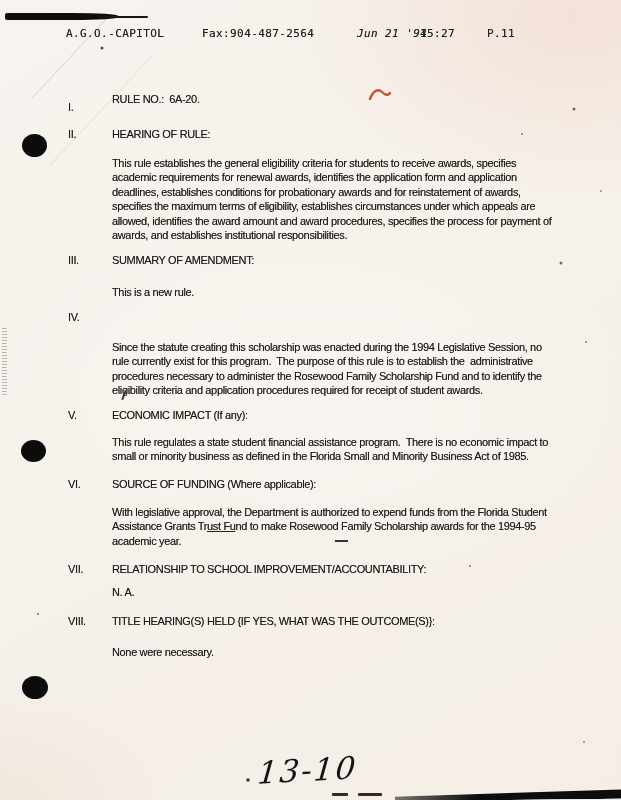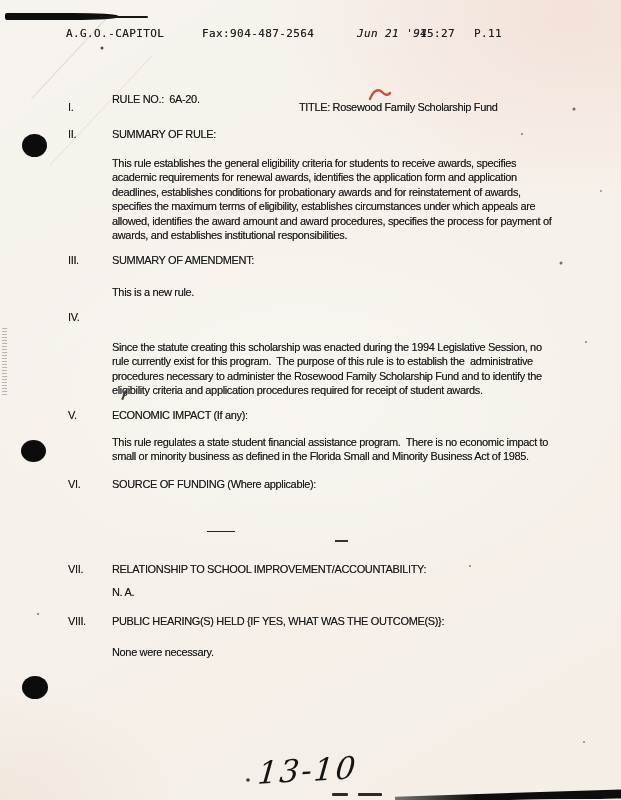--- a/index.html
+++ b/index.html
@@ -24,21 +24,21 @@
     font-size: 11px;
     letter-spacing: 0.4px;
     color: #1f1f1f;
     text-shadow: 0 0 0.5px rgba(20,20,20,0.6);
     white-space: pre;
   }
   .fh-sender   { left: 66px; }
   .fh-fax      { left: 202px; text-align: right; }
   .fh-date     { left: 357px; font-style: italic; }
   .fh-time     { left: 420px; }
-  .fh-page     { left: 474px; }
+  .fh-page     { left: 487px; }
 
   
   .numeral, .heading, .bodytext, .title-part {
     position: absolute;
     font-size: 11px;
     line-height: 14.4px;
     letter-spacing: -0.35px;
     color: #191919;
     text-shadow: 0 0 0.6px rgba(25,25,25,0.55);
     white-space: pre;
@@ -145,28 +145,27 @@
   <div class="crease-1"></div>
   <div class="crease-2"></div>
   <div class="hole hole-1"></div>
   <div class="hole hole-2"></div>
   <div class="hole hole-3"></div>
   <div class="edge-artifact"></div>
   <div class="specks"></div>
 
   <span class="numeral" style="top:100px">I.</span>
   <span class="heading" style="top:92px">RULE NO.:  6A-20.</span>
-  <span class="title-part" style="top:100px">TITLE: Rosewood Family Scholarship Fund</span>
 
   <svg class="red-mark" width="24" height="16" viewBox="0 0 24 16">
     <path d="M2 13 C 5 5, 10 2, 14 6 C 17 9, 20 10, 22 7" fill="none" stroke="#c8502d" stroke-width="2.4" stroke-linecap="round"></path>
   </svg>
 
   <span class="numeral" style="top:127px">II.</span>
-  <span class="heading" style="top:127px">SUMMARY OF RULE:</span>
+  <span class="heading" style="top:127px">HEARING OF RULE:</span>
   <div class="bodytext" style="top:156px">This rule establishes the general eligibility criteria for students to receive awards, specifies
 academic requirements for renewal awards, identifies the application form and application
 deadlines, establishes conditions for probationary awards and for reinstatement of awards,
 specifies the maximum terms of eligibility, establishes circumstances under which appeals are
 allowed, identifies the award amount and award procedures, specifies the process for payment of
 awards, and establishes institutional responsibilities.</div>
 
   <span class="numeral" style="top:253px">III.</span>
   <span class="heading" style="top:253px">SUMMARY OF AMENDMENT:</span>
   <div class="bodytext" style="top:285px">This is a new rule.</div>
@@ -178,29 +177,32 @@
 eligibility criteria and application procedures required for receipt of student awards.</div>
   <div class="stray-slash"></div>
 
   <span class="numeral" style="top:408px">V.</span>
   <span class="heading" style="top:408px">ECONOMIC IMPACT (If any):</span>
   <div class="bodytext" style="top:435px">This rule regulates a state student financial assistance program.  There is no economic impact to
 small or minority business as defined in the Florida Small and Minority Business Act of 1985.</div>
 
   <span class="numeral" style="top:477px">VI.</span>
   <span class="heading" style="top:477px">SOURCE OF FUNDING (Where applicable):</span>
+  <div class="bodytext" style="top:505px">With legislative approval, the Department is authorized to expend funds from the Florida Student
+Assistance Grants Trust Fund to make Rosewood Family Scholarship awards for the 1994-95
+academic year.</div>
   <div class="trust-underline"></div>
   <div class="stray-dash"></div>
 
   <span class="numeral" style="top:562px">VII.</span>
   <span class="heading" style="top:562px">RELATIONSHIP TO SCHOOL IMPROVEMENT/ACCOUNTABILITY:</span>
   <div class="bodytext" style="top:585px">N. A.</div>
 
   <span class="numeral" style="top:614px">VIII.</span>
-  <span class="heading" style="top:614px">PUBLIC HEARING(S) HELD {IF YES, WHAT WAS THE OUTCOME(S)}:</span>
+  <span class="heading" style="top:614px">TITLE HEARING(S) HELD {IF YES, WHAT WAS THE OUTCOME(S)}:</span>
   <div class="bodytext" style="top:645px">None were necessary.</div>
 
   <div class="handwritten">13-10</div>
 
   <div class="streak-bottom"></div>
   <div class="dash-b1"></div>
   <div class="dash-b2"></div>
 
 </div>
 

